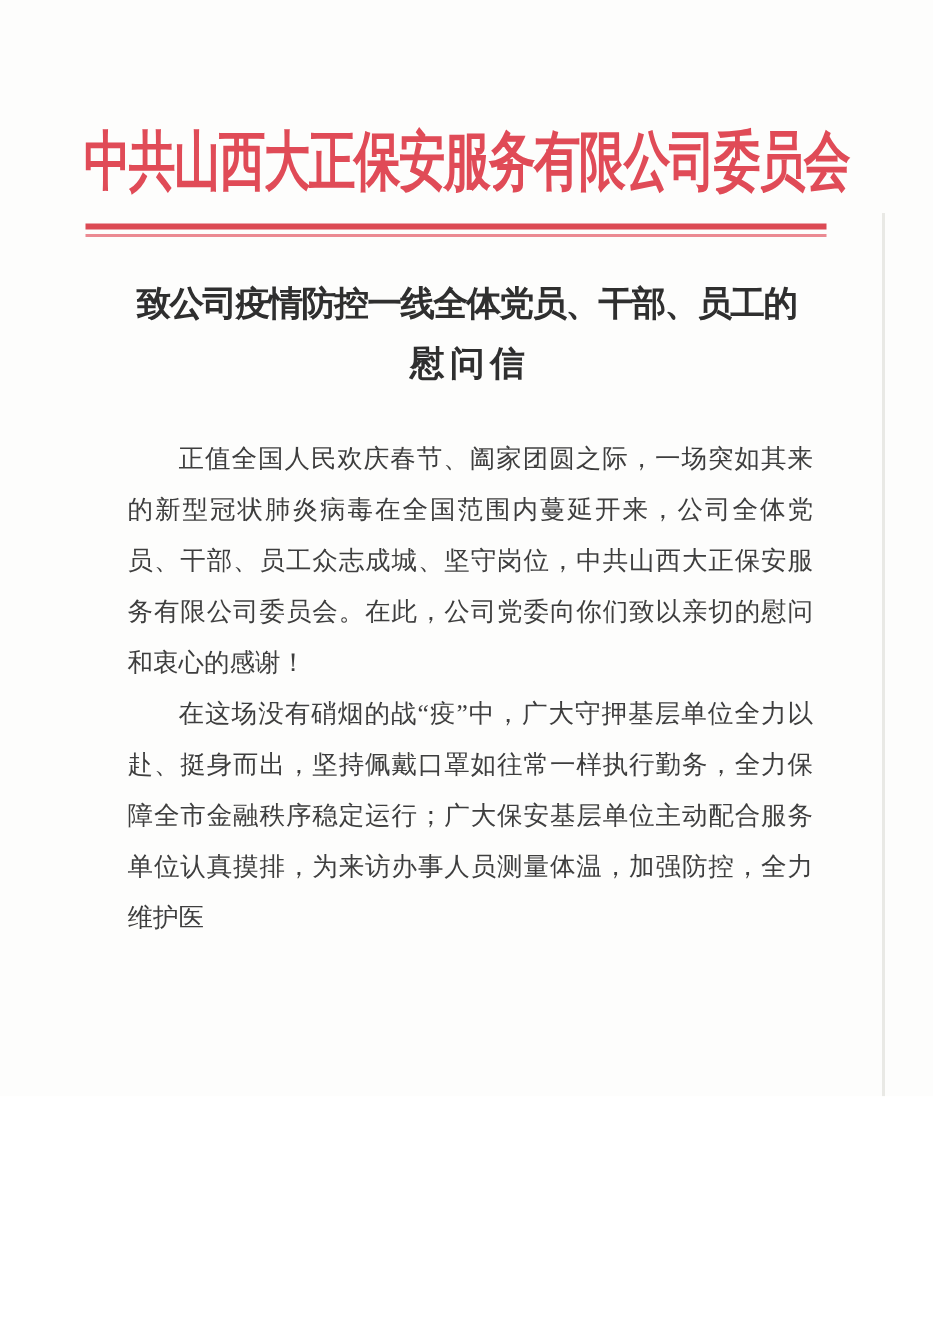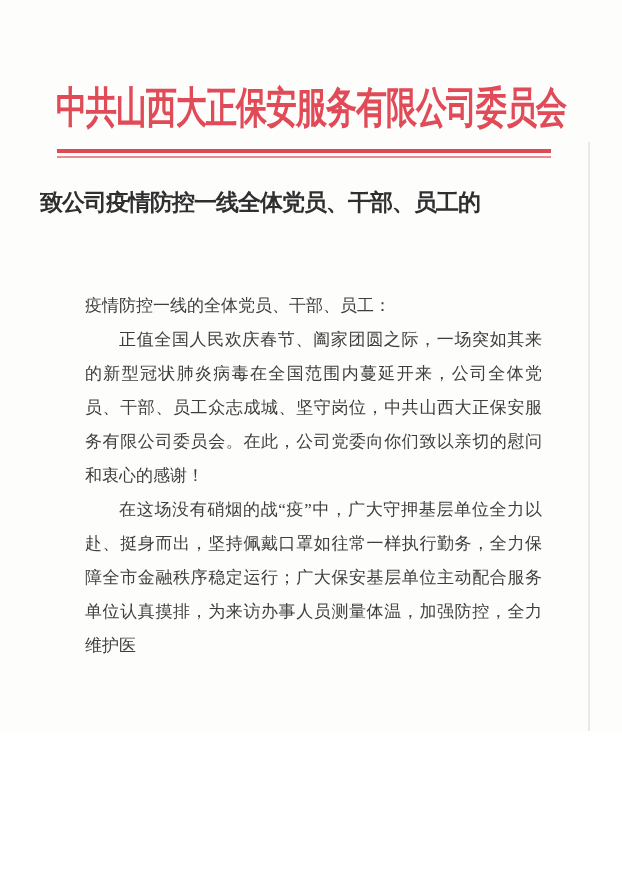--- a/index.html
+++ b/index.html
@@ -48,21 +48,21 @@
   .rule-top { top: 149px; }
   .rule-bottom { top: 798px; left: 55px; width: 497px; }
   .rule .thick { height: 4px; background: #dc4a54; }
   .rule .thin  { height: 2px; background: #eb8a92; }
   .rule .gap   { height: 3px; background: transparent; }
   .doc-title {
     position: absolute;
     top: 183px;
     left: 40px;
     width: 542px;
-    text-align: left;
+    text-align: center;
     color: #2f2f2f;
     font-weight: bold;
     font-size: 23px;
     letter-spacing: -1px;
     line-height: 40px;
   }
   .body-block {
     position: absolute;
     top: 289px;
     left: 85px;
@@ -91,24 +91,24 @@
   <div class="letterhead">中共山西大正保安服务有限公司委员会</div>
 
   <div class="rule rule-top">
     <div class="thick"></div>
     <div class="gap"></div>
     <div class="thin"></div>
   </div>
 
   <div class="doc-title">
     <div>致公司疫情防控一线全体党员、干部、员工的</div>
+    <div>慰 问 信</div>
   </div>
 
   <div class="body-block">
-    <p class="salutation">疫情防控一线的全体党员、干部、员工：</p>
     <p>正值全国人民欢庆春节、阖家团圆之际，一场突如其来的新型冠状肺炎病毒在全国范围内蔓延开来，公司全体党员、干部、员工众志成城、坚守岗位，中共山西大正保安服务有限公司委员会。在此，公司党委向你们致以亲切的慰问和衷心的感谢！</p>
     <p>在这场没有硝烟的战“疫”中，广大守押基层单位全力以赴、挺身而出，坚持佩戴口罩如往常一样执行勤务，全力保障全市金融秩序稳定运行；广大保安基层单位主动配合服务单位认真摸排，为来访办事人员测量体温，加强防控，全力维护医</p>
   </div>
 
   <div class="rule rule-bottom">
     <div class="thin"></div>
     <div class="gap"></div>
     <div class="thick"></div>
   </div>
 

